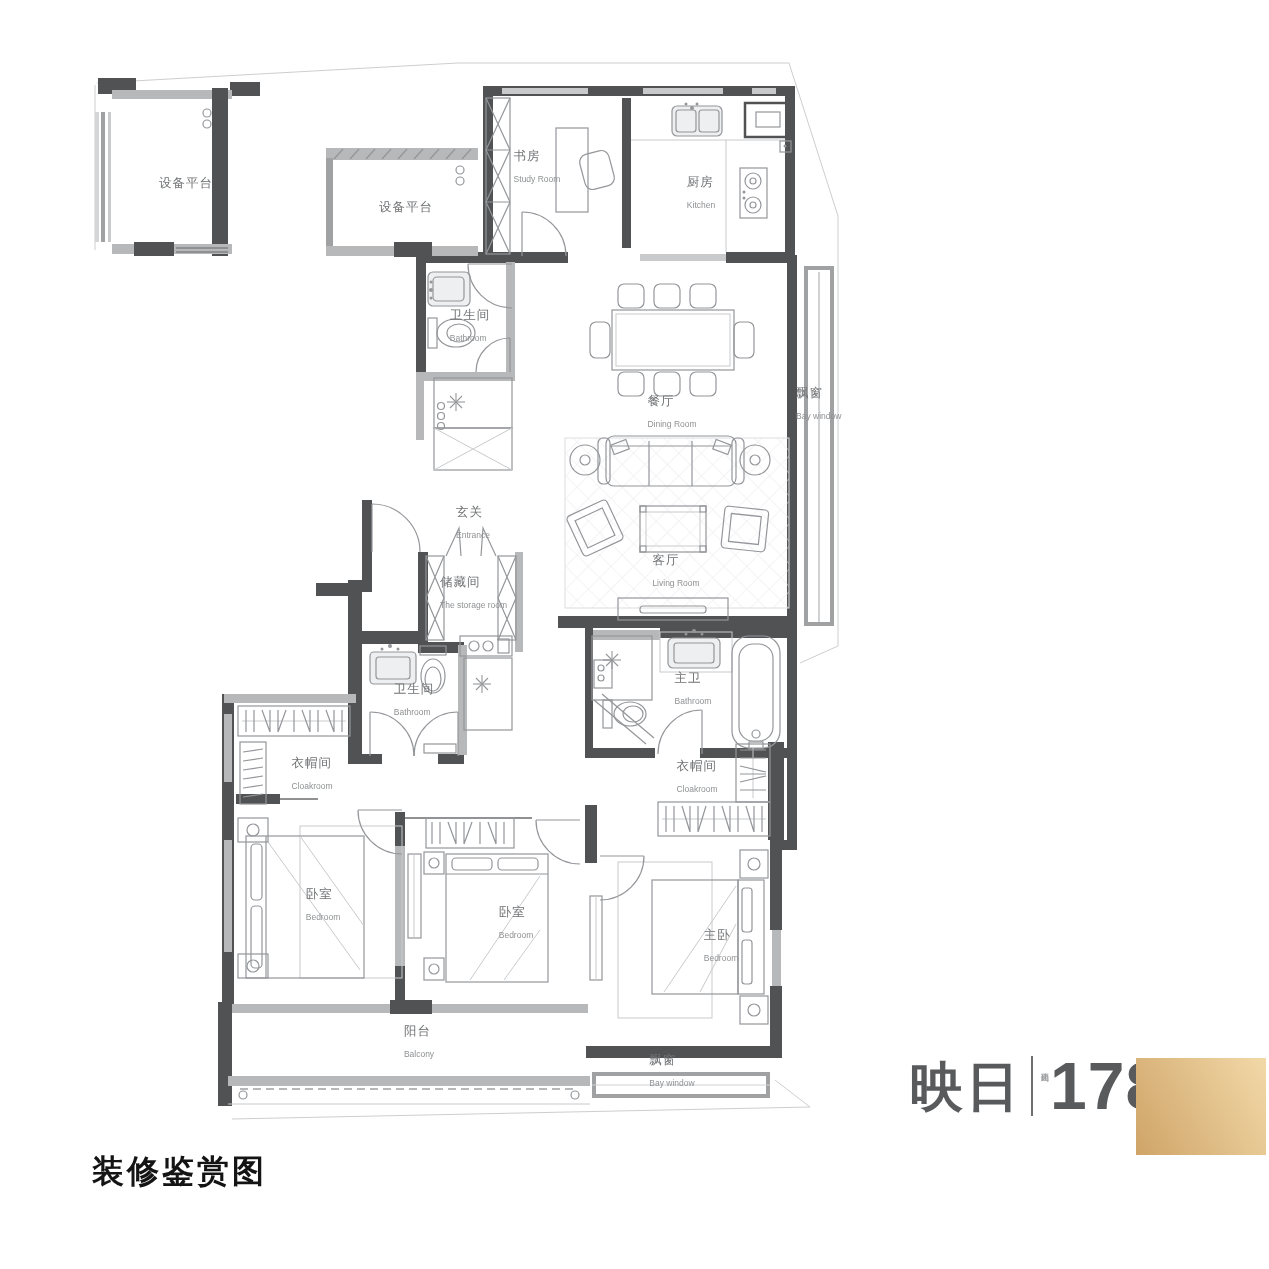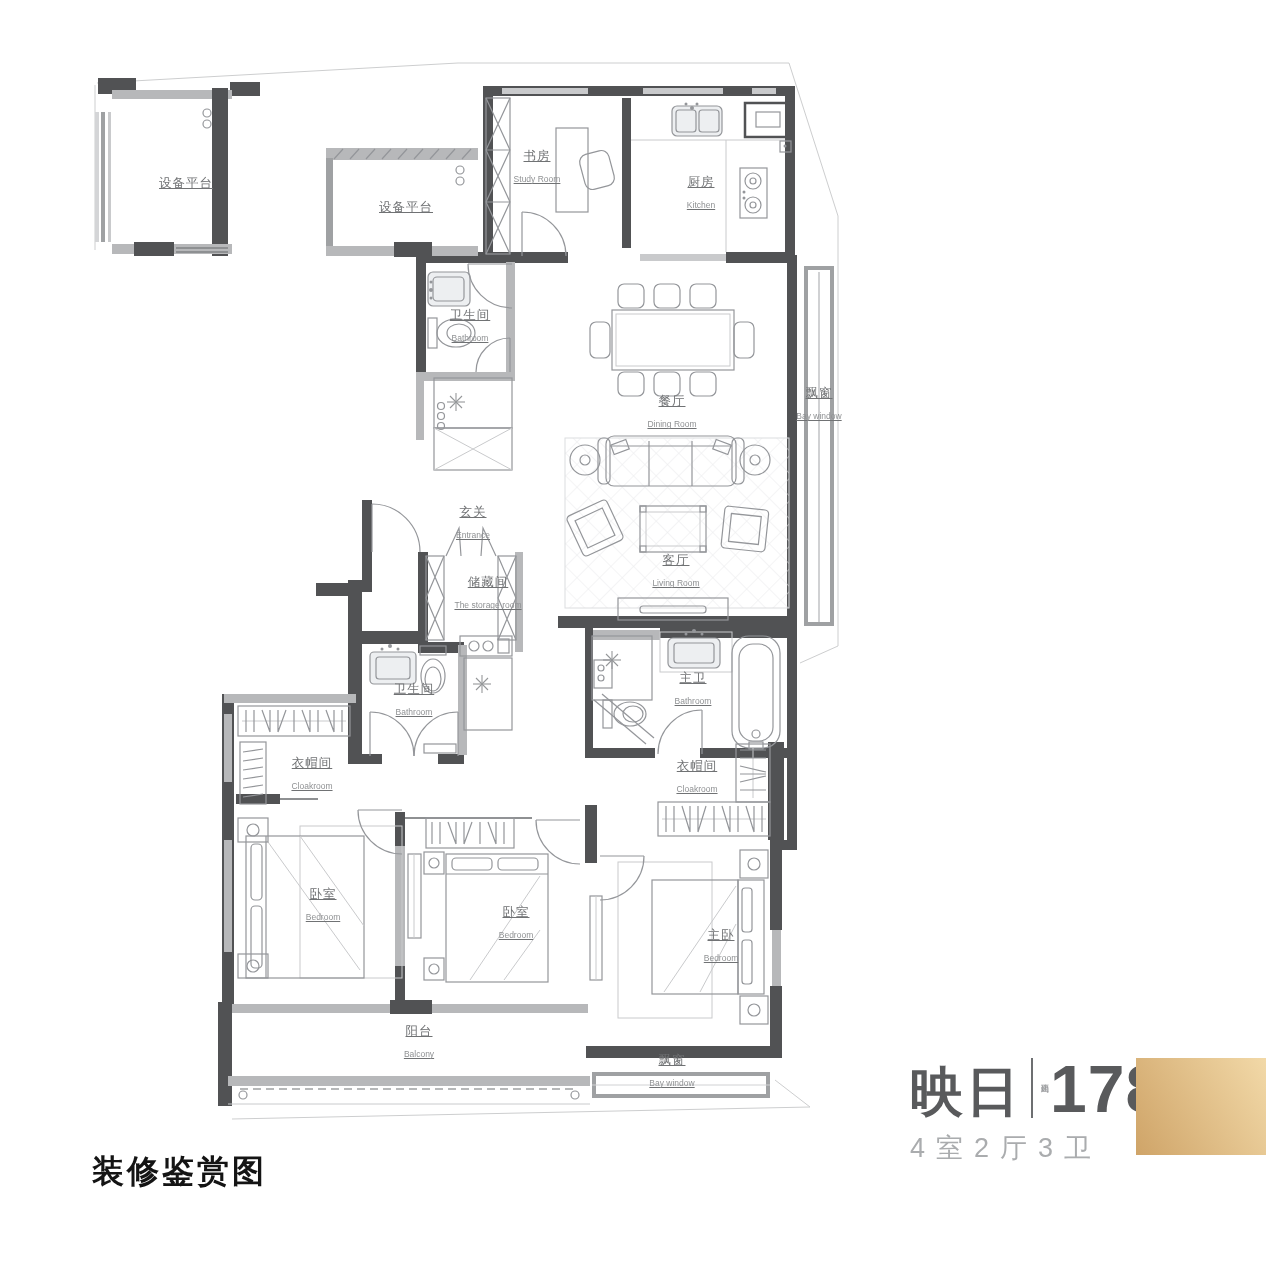--- a/index.html
+++ b/index.html
@@ -4,28 +4,28 @@
 <style>
   html,body{margin:0;padding:0;}
   body{
     width:1269px;height:1269px;position:relative;overflow:hidden;
     background:#ffffff;
     font-family:"Liberation Sans","DejaVu Sans",sans-serif;
   }
   #plan-layer{position:absolute;left:0;top:0;width:1269px;height:1269px;}
   .room-label{
     position:absolute;transform:translateX(-50%);
-    text-align:center;color:#707274;pointer-events:none;text-decoration:underline;
+    color:#707274;pointer-events:none;
   }
   .room-label .zh{font-size:12.5px;letter-spacing:1px;white-space:nowrap;line-height:1.15;}
   .room-label .en{font-size:8.5px;color:#8f9193;margin-top:11px;line-height:1.2;white-space:nowrap;}
   .room-label.wrap .zh,.room-label.wrap .en{white-space:normal;}
   
   .legend{position:absolute;left:910px;top:1054px;color:#595a5c;}
-  .legend-top{display:flex;align-items:flex-end;height:64px;}
+  .legend-top{display:flex;align-items:center;height:64px;}
   .unit-name{font-size:53px;font-weight:600;letter-spacing:3px;line-height:1;}
   .legend-divider{width:2px;height:60px;background:#6d6f71;margin:0 5px 0 9px;}
   .area-prefix{writing-mode:vertical-rl;font-size:8px;color:#97999b;letter-spacing:1px;height:36px;margin:0 1px 5px 0;}
   .area-value{font-size:66px;font-weight:700;line-height:0.88;letter-spacing:1px;}
   .area-unit{font-size:21px;font-weight:600;margin:0 0 4px 2px;}
   .area-unit sup{font-size:11px;}
   .layout-spec{margin-top:12px;font-size:27px;color:#aaacae;letter-spacing:11px;white-space:nowrap;}
   .swatch{
     position:absolute;left:1136px;top:1058px;width:130px;height:97px;
     background:linear-gradient(60deg,#cfa468 0%,#e6c astadia 0,#f2d9a8 100%);
@@ -574,17 +574,16 @@
 </div>
 
 <div class="legend">
   <div class="legend-top">
     <span class="unit-name">映日</span>
     <span class="legend-divider"></span>
     <span class="area-prefix">建面约</span>
     <span class="area-value">178</span>
     <span class="area-unit"><span>m</span><sup>2</sup></span>
   </div>
-  <div class="layout-spec">4室2厅3卫</div>
 </div>
 <div class="swatch"></div>
 
 <div class="caption">装修鉴赏图</div>
 
 </body></html>

